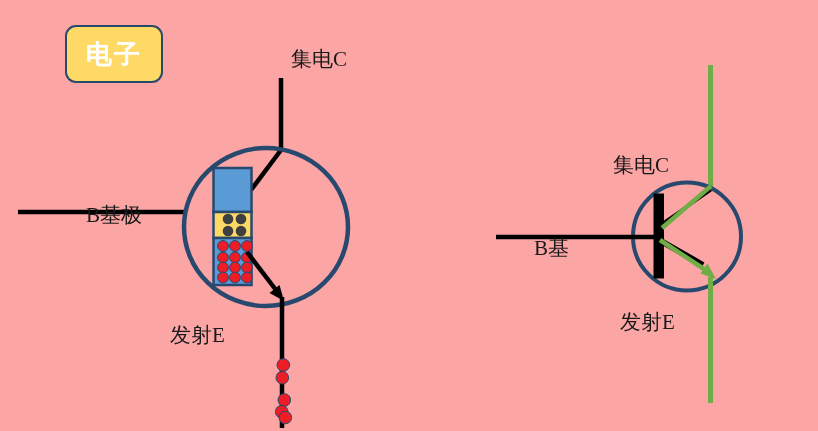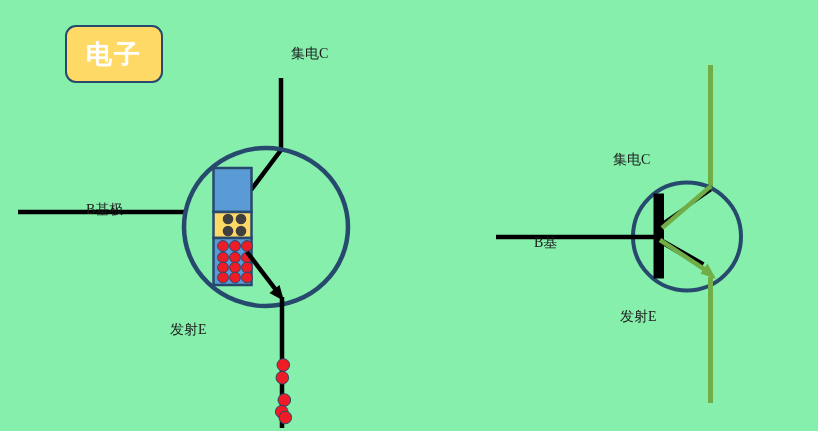--- a/index.html
+++ b/index.html
@@ -5,21 +5,21 @@
   html, body {
     margin: 0;
     padding: 0;
     background: #ffffff;
     font-family: "Liberation Sans", sans-serif;
   }
   .canvas {
     position: relative;
     width: 818px;
     height: 431px;
-    background: #86efac;
+    background: #fca5a5;
     overflow: hidden;
   }
   .canvas svg {
     position: absolute;
     left: 0;
     top: 0;
   }
   
   .wire        { stroke: #000000; stroke-width: 4.5; fill: none; }
   .wire-thin   { stroke: #000000; stroke-width: 3;   fill: none; }
@@ -48,21 +48,21 @@
     align-items: center;
     justify-content: center;
     text-shadow: 0 0 1px rgba(255,255,255,.6);
   }
   .badge-electron { left: 65px;  top: 25px; width: 98px;  height: 58px; }
   .badge-current  { left: 580px; top: 13px; width: 100px; height: 57px; }
   
   .lbl {
     position: absolute;
     font-family: "Liberation Serif", "DejaVu Serif", serif;
-    font-size: 14px;
+    font-size: 21px;
     color: #1a1a1a;
     white-space: nowrap;
   }
   .lbl-collector-left { left: 291px; top: 45px;  }
   .lbl-base-left      { left: 86px;  top: 161px; margin-top: 40px; }
   .lbl-emitter-left   { left: 170px; top: 321px; }
   .lbl-collector-right{ left: 613px; top: 151px; }
   .lbl-base-right     { left: 534px; top: 205px; margin-top: 29px; }
   .lbl-emitter-right  { left: 620px; top: 308px; }
 </style>

